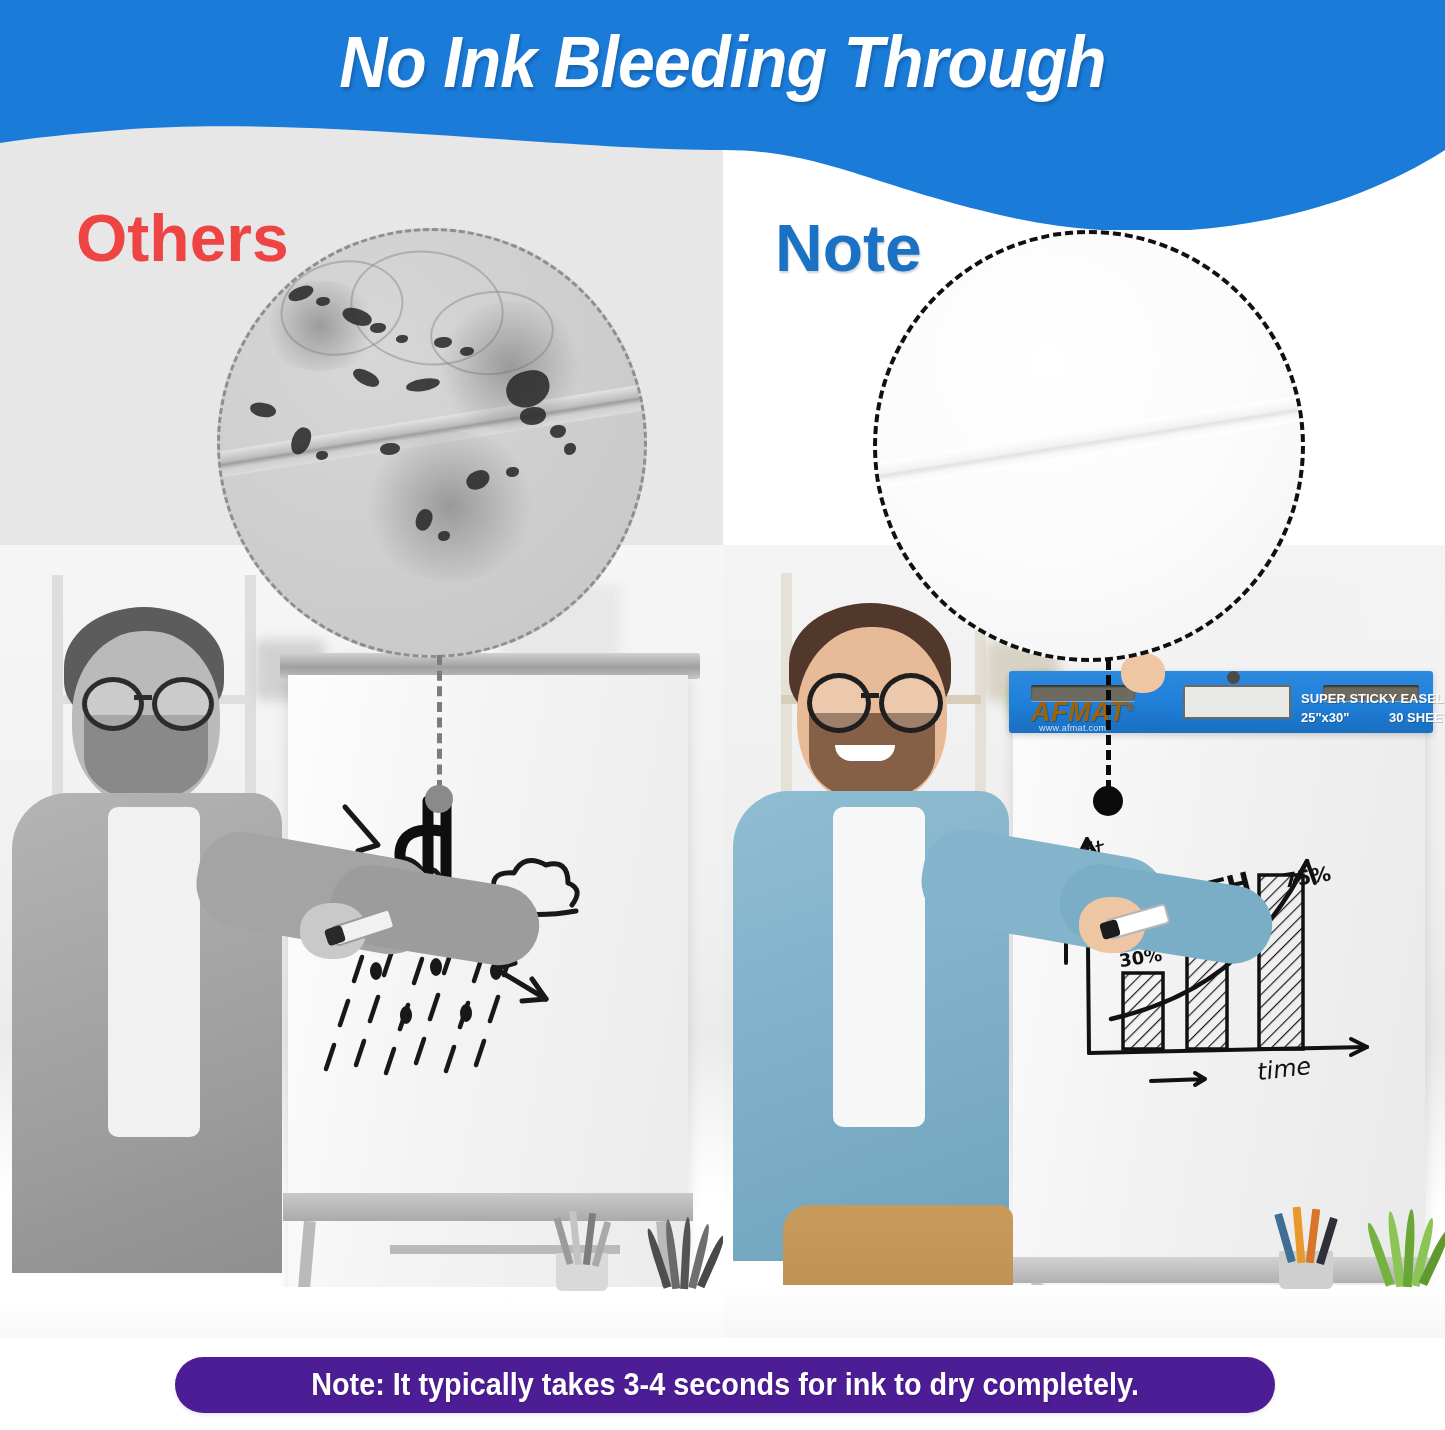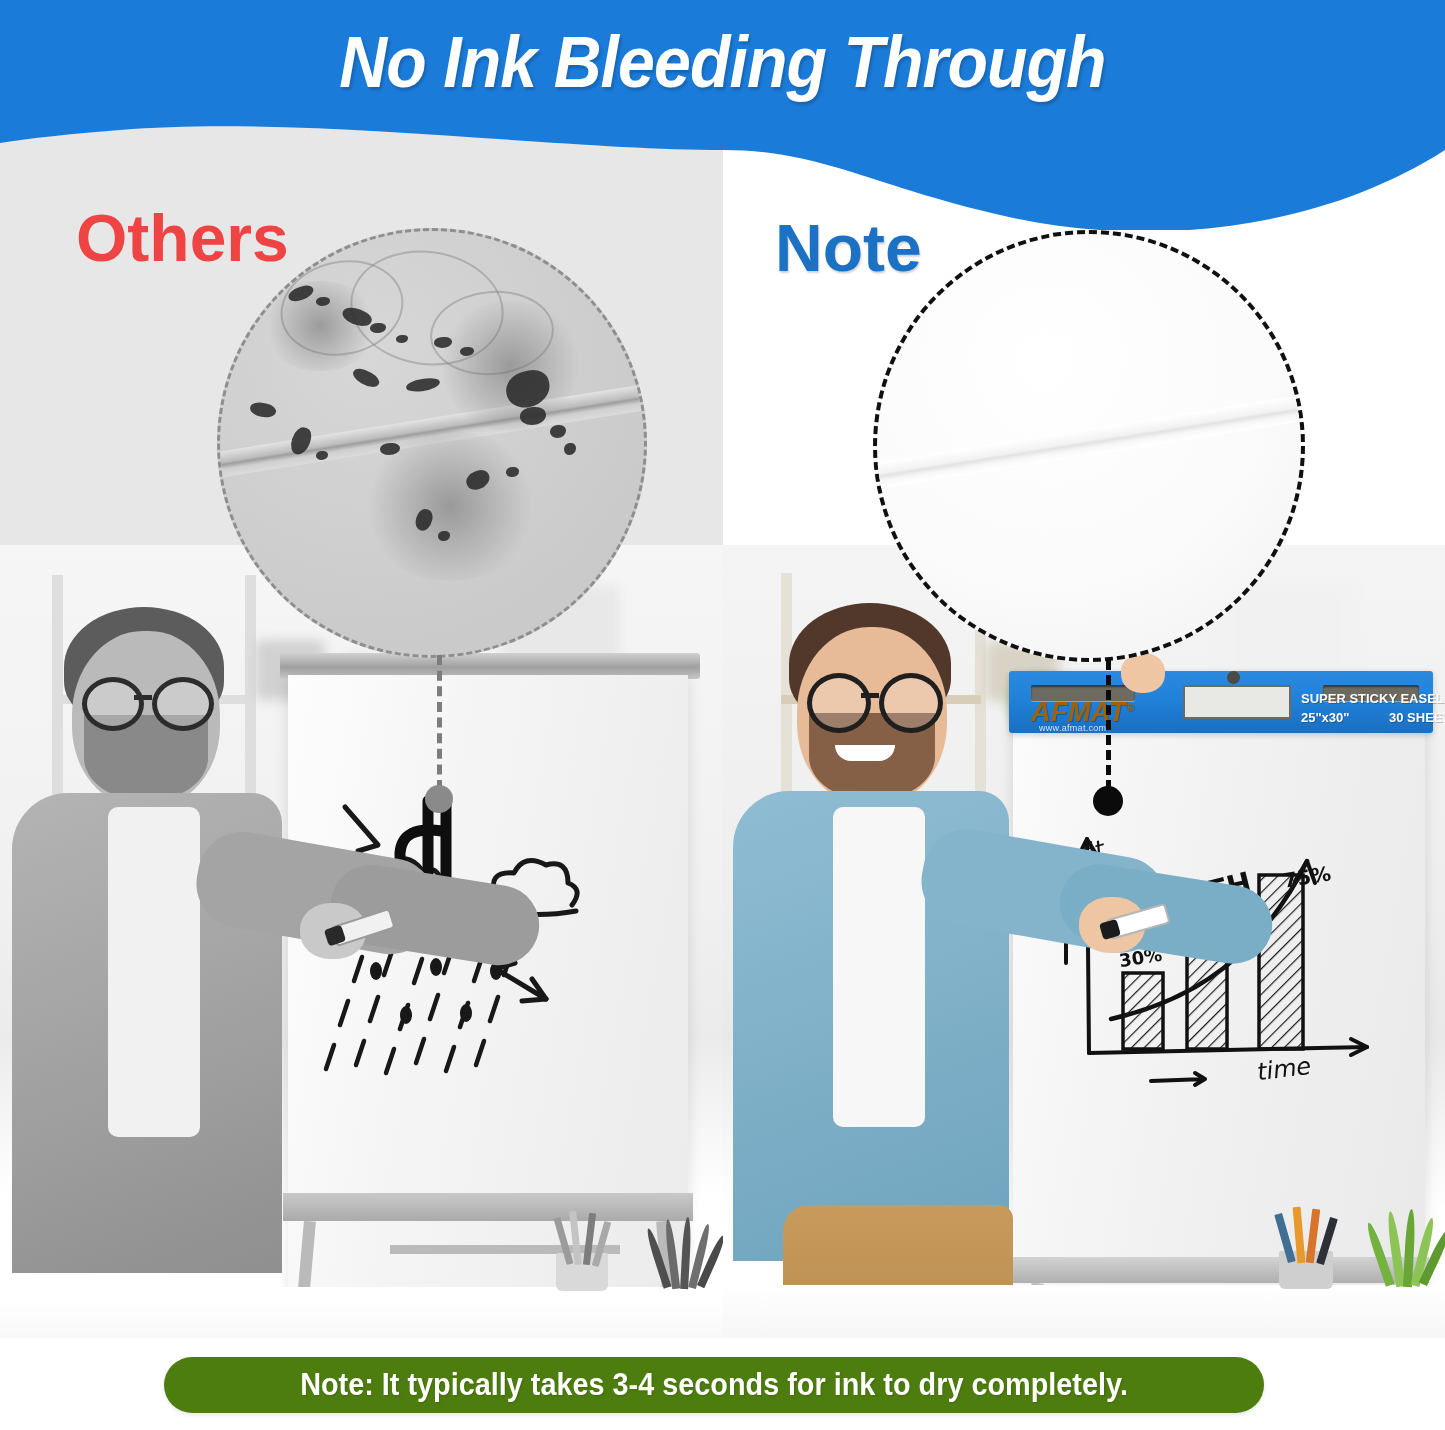--- a/index.html
+++ b/index.html
@@ -117,22 +117,22 @@
   .hand-text{position:absolute;font-family:"DejaVu Sans", sans-serif;color:#111;white-space:nowrap;}
 
   
   .desk{position:absolute;left:0;right:0;background:linear-gradient(180deg,#ffffff,#f6f6f6);}
   .cup{position:absolute;background:#d7d7d7;border-radius:2px 2px 6px 6px;}
   .pencil{position:absolute;border-radius:1px;}
   .plantleaf{position:absolute;border-radius:50% 50% 0 0;}
 
   
   .note{
-    position:absolute;left:164px;top:1357px;width:1100px;height:56px;
-    background:#4d7c0f;border-radius:28px;
+    position:absolute;left:175px;top:1357px;width:1100px;height:56px;
+    background:#4c1d95;border-radius:28px;
     display:flex;align-items:center;justify-content:center;
     box-shadow:0 2px 4px rgba(0,0,0,.10);
   }
   .note span{
     color:#ffffff;font-size:31px;font-weight:bold;line-height:34px;
     transform:scaleX(.93);white-space:nowrap;
     text-shadow:1px 1px 2px rgba(0,0,0,.15);
   }
   .gap{position:absolute;left:0;top:1338px;width:1445px;height:92px;background:#ffffff;}
 </style>

